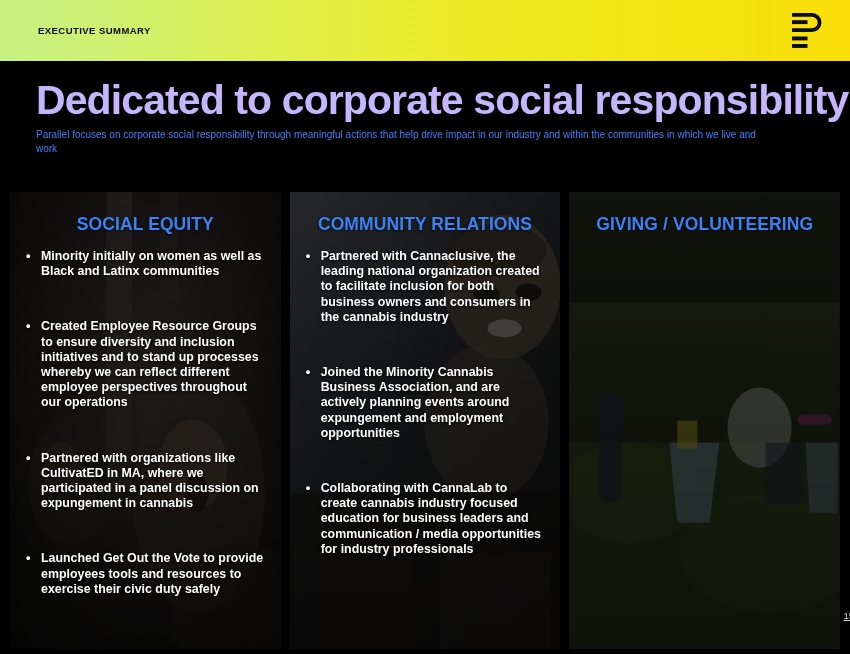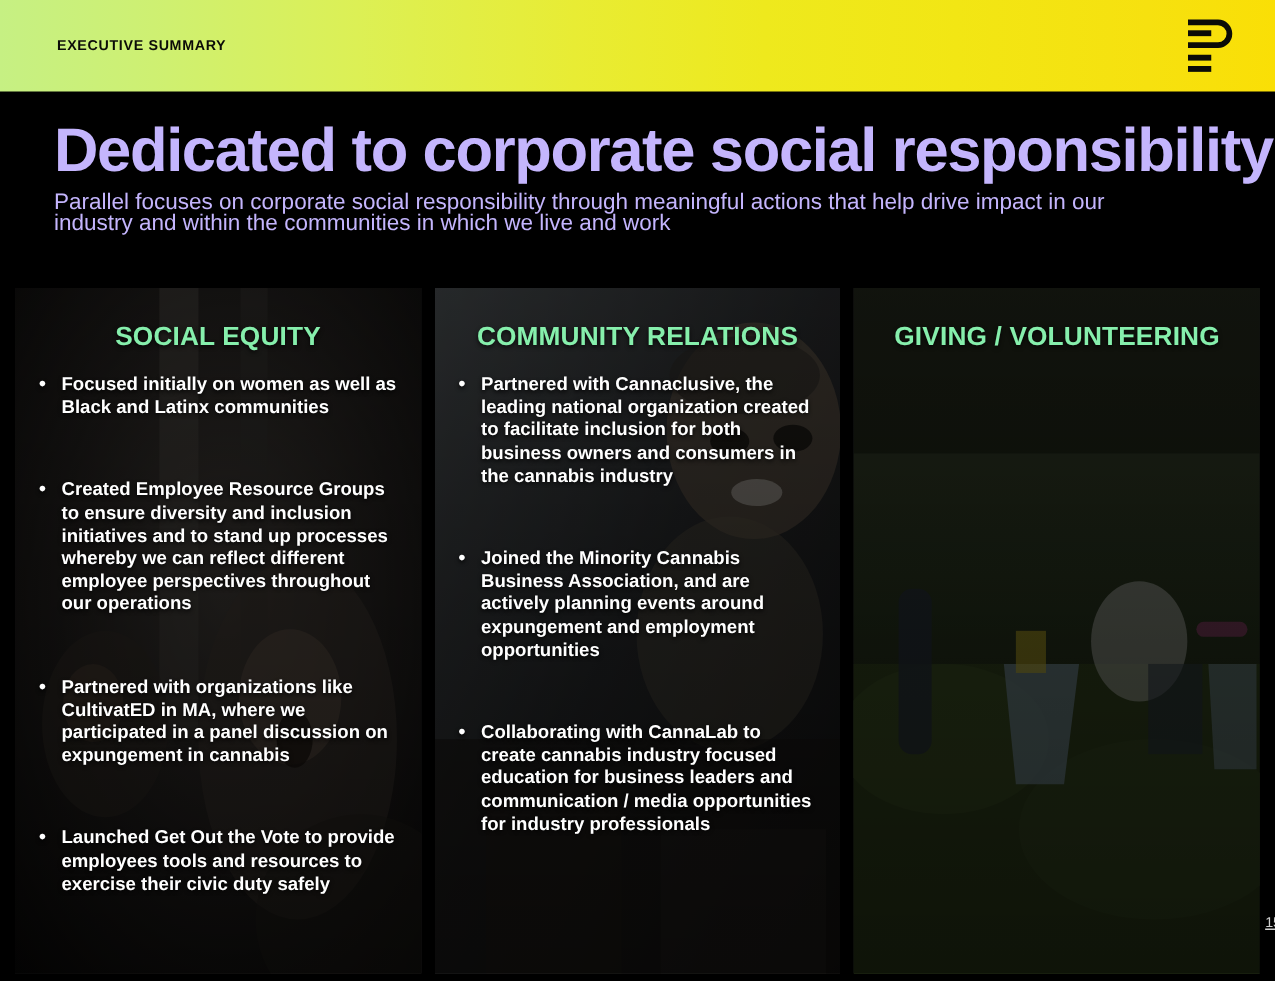--- a/index.html
+++ b/index.html
@@ -69,23 +69,23 @@
     font-weight: bold;
     letter-spacing: -0.9px;
     color: #c4b5fd;
     white-space: nowrap;
   }
   .subtitle {
     position: absolute;
     left: 36px;
     top: 128px;
     width: 730px;
-    font-size: 15px;
+    font-size: 10px;
     line-height: 14.4px;
-    color: #c4b5fd;
+    color: #3b82f6;
     font-weight: normal;
   }
 
   
   .columns {
     position: absolute;
     left: 10px;
     top: 192px;
     width: 830px;
     height: 457px;
@@ -114,21 +114,21 @@
   }
   .col-inner {
     position: relative;
     z-index: 2;
     padding: 22px 14px 10px 14px;
     height: 100%;
     box-sizing: border-box;
   }
   .col-title {
     text-align: center;
-    color: #86efac;
+    color: #3b82f6;
     font-size: 17.5px;
     font-weight: bold;
     letter-spacing: 0.1px;
     margin: 0 0 14px 0;
     text-shadow: 0 1px 3px rgba(0,0,0,0.75);
   }
   .bullets {
     list-style: none;
     margin: 0;
     padding: 0;
@@ -204,21 +204,21 @@
         <ellipse cx="186" cy="300" rx="12" ry="19" fill="#1d1712" opacity="0.75"></ellipse>
         <ellipse cx="60" cy="290" rx="42" ry="62" fill="#3a332d" opacity="0.6"></ellipse>
         <ellipse cx="52" cy="276" rx="20" ry="26" fill="#59483c" opacity="0.55"></ellipse>
         <ellipse cx="230" cy="420" rx="70" ry="70" fill="#2a2520" opacity="0.5"></ellipse>
         <rect x="0" y="0" width="270" height="457" fill="#000" opacity="0.18"></rect>
       </svg>
       <div class="col-scrim"></div>
       <div class="col-inner">
         <h2 class="col-title">SOCIAL EQUITY</h2>
         <ul class="bullets">
-          <li class="bullet">Focused initially on women as well as Black and Latinx communities</li>
+          <li class="bullet">Minority initially on women as well as Black and Latinx communities</li>
           <li class="bullet">Created Employee Resource Groups to ensure diversity and inclusion initiatives and to stand up processes whereby we can reflect different employee perspectives throughout our operations</li>
           <li class="bullet">Partnered with organizations like CultivatED in MA, where we participated in a panel discussion on expungement in cannabis</li>
           <li class="bullet">Launched Get Out the Vote to provide employees tools and resources to exercise their civic duty safely</li>
         </ul>
       </div>
     </div>
 
     <div class="column">
       <svg class="col-photo" viewBox="0 0 270 457" preserveAspectRatio="xMidYMid slice">
         <defs>

